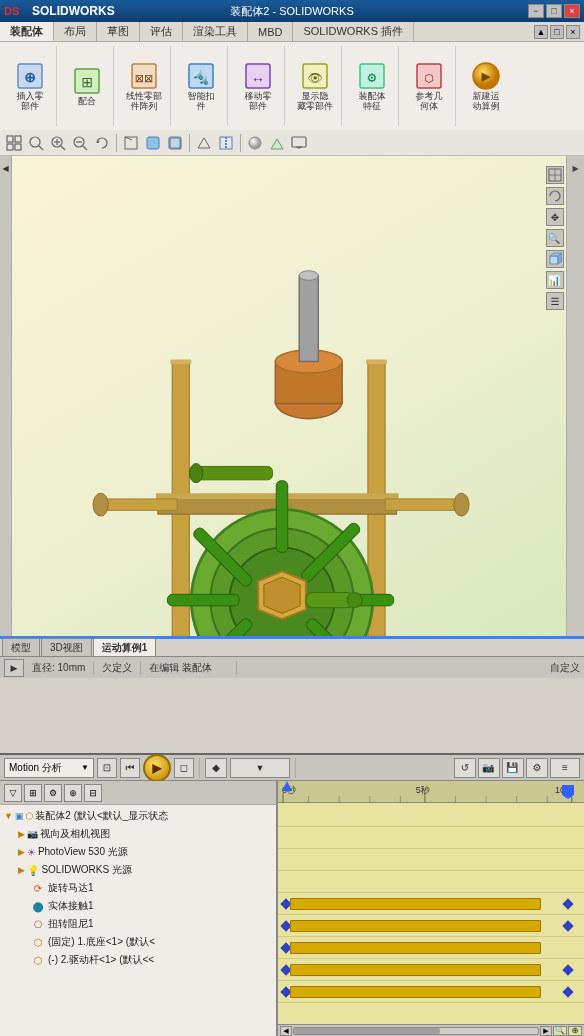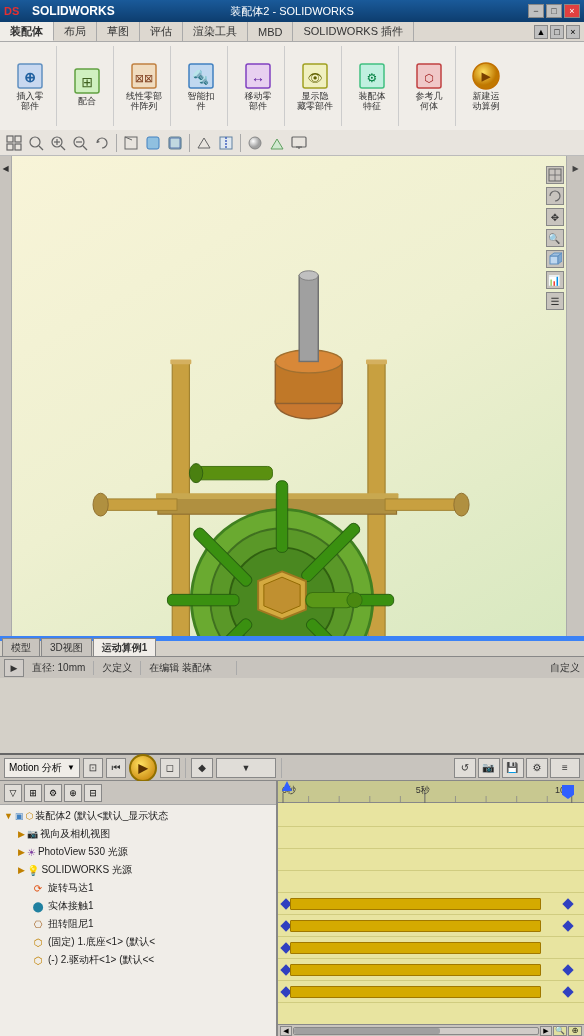--- a/index.html
+++ b/index.html
@@ -775,21 +775,21 @@
 
   <div id="right-panel" style="width:18px; background:#c8c4be; border-left:1px solid #aaa; display:flex; flex-direction:column; align-items:center; padding-top:4px; gap:3px;">
     <div class="panel-icon-btn" style="font-size:8px;">▶</div>
   </div>
 </div>
 
 <div id="motion-panel" style="background:#d4d0c8;">
 
   <div id="motion-toolbar" style="height:28px; background:#c8c4be; border-top:2px solid #666; border-bottom:1px solid #888; display:flex; align-items:center; padding:0 4px; gap:3px;">
 
-    <div class="motion-dropdown" style="height:20px; background:#f0ede8; border:1px solid #888; font-size:10px; padding:0 4px; width:76px; display:flex; align-items:center; justify-content:space-between; cursor:pointer;">
+    <div class="motion-dropdown" style="height:20px; background:#f0ede8; border:1px solid #888; font-size:10px; padding:0 4px; width:90px; display:flex; align-items:center; justify-content:space-between; cursor:pointer;">
       <span>Motion 分析</span>
       <span style="font-size:8px;">▼</span>
     </div>
 
     <div class="motion-btn" style="background:#e0ddd8; width:20px; height:20px; border:1px solid #888; display:flex; align-items:center; justify-content:center; cursor:pointer; font-size:10px;">⊡</div>
     <div class="motion-btn" style="background:#e0ddd8; width:20px; height:20px; border:1px solid #888; display:flex; align-items:center; justify-content:center; cursor:pointer; font-size:10px;">⏮</div>
 
     <div style="width:28px; height:28px; background:radial-gradient(circle at 40% 35%, #ffe060, #c07800); border:2px solid #907000; border-radius:50%; display:flex; align-items:center; justify-content:center; cursor:pointer; font-size:12px; color:#5a3000; font-weight:bold;">▶</div>
 
     <div class="motion-btn" style="background:#e0ddd8; width:20px; height:20px; border:1px solid #888; display:flex; align-items:center; justify-content:center; cursor:pointer; font-size:10px;">◻</div>
@@ -971,21 +971,21 @@
         </div>
         <div style="width:12px; height:10px; background:#d0ccc8; border:1px solid #888; display:flex; align-items:center; justify-content:center; cursor:pointer; font-size:7px;">▶</div>
 
         <div style="width:14px; height:10px; background:#e0e0a0; border:1px solid #888; display:flex; align-items:center; justify-content:center; cursor:pointer; font-size:8px;">🔍</div>
         <div style="width:14px; height:10px; background:#e0e0a0; border:1px solid #888; display:flex; align-items:center; justify-content:center; cursor:pointer; font-size:8px;">⊕</div>
       </div>
     </div>
   </div>
 </div>
 
-<div id="bottom-tabs" style="height:20px; background:#d4d0c8; border-top:5px solid #3b82f6; display:flex; align-items:flex-end; padding:0 2px; gap:1px;">
+<div id="bottom-tabs" style="height:20px; background:#d4d0c8; border-top:3px solid #3b82f6; display:flex; align-items:flex-end; padding:0 2px; gap:1px;">
   <div class="bottom-tab" style="height:18px; padding:0 8px; background:#c8c4be; border:1px solid #888; border-bottom:none; font-size:10px; display:flex; align-items:center; cursor:pointer; color:#333;">模型</div>
   <div class="bottom-tab" style="height:18px; padding:0 8px; background:#c8c4be; border:1px solid #888; border-bottom:none; font-size:10px; display:flex; align-items:center; cursor:pointer; color:#333;">3D视图</div>
   <div class="bottom-tab active" style="height:18px; padding:0 8px; background:#f0ede8; border:1px solid #888; border-bottom:none; font-size:10px; display:flex; align-items:center; cursor:pointer; color:#333; font-weight:bold;">运动算例1</div>
 </div>
 
 <div id="status-bar" style="height:22px; background:#c8c4be; border-top:1px solid #888; display:flex; align-items:center; padding:0 4px; gap:8px; font-size:10px; color:#333;">
   <div style="width:20px; height:18px; background:#d0ccc8; border:1px solid #888; display:flex; align-items:center; justify-content:center; cursor:pointer; font-size:9px;">▶</div>
   <div class="status-section" style="display:flex; align-items:center; gap:4px; border-right:1px solid #aaa; padding-right:8px;">
     <span>直径: 10mm</span>
   </div>

